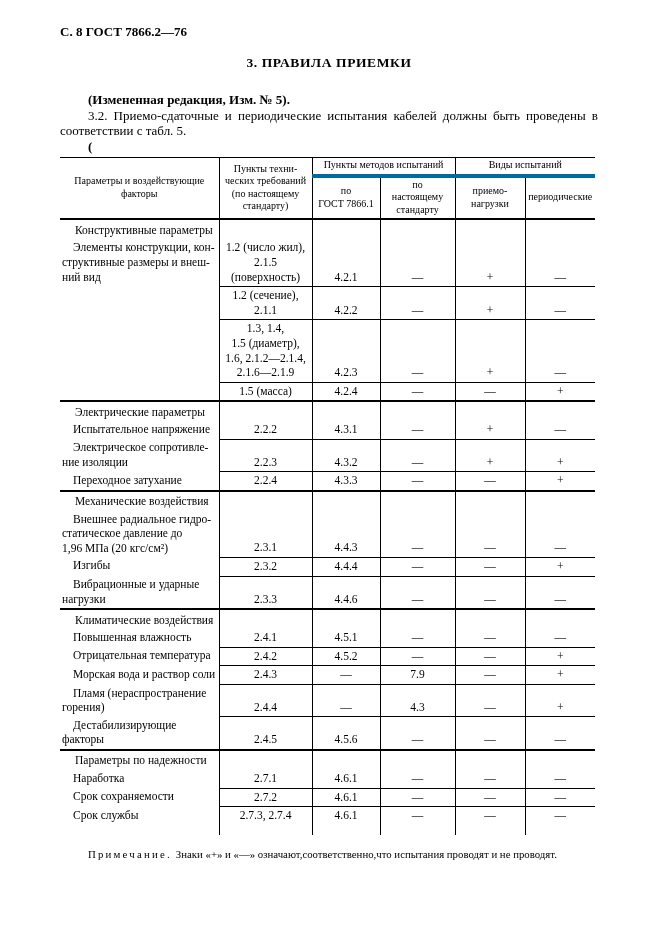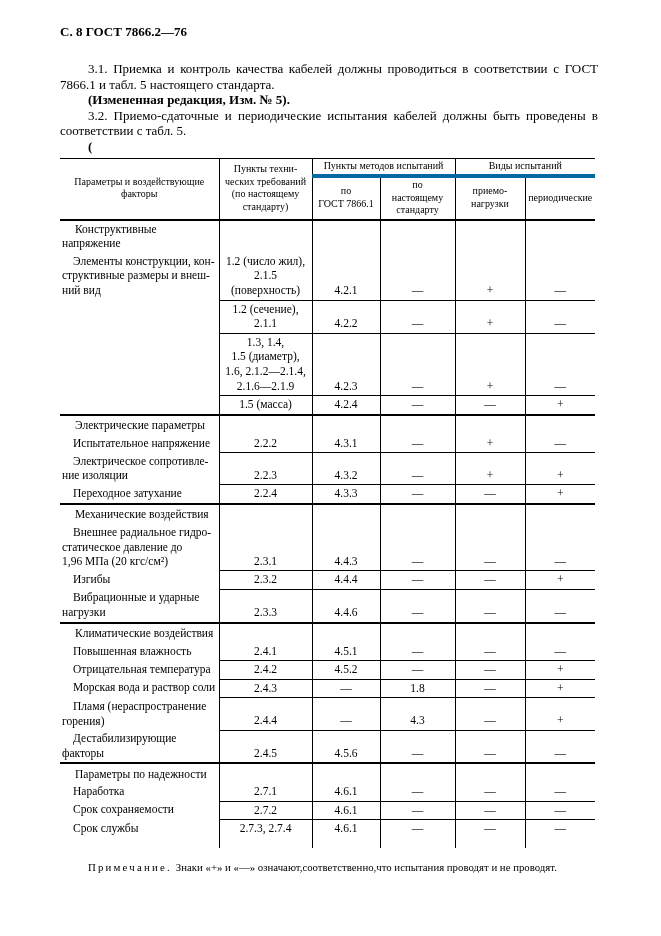--- a/index.html
+++ b/index.html
@@ -104,23 +104,23 @@
     line-height: 13px;
     text-indent: 28px;
   }
   .note-label { letter-spacing: 2.2px; margin-right: 4px; margin-top: 25px; }
 </style>
 </head>
 <body>
 
 <div class="page">
   <div class="doc-header">С. 8 ГОСТ 7866.2—76</div>
+  <div class="doc-title">3. ПРАВИЛА ПРИЕМКИ</div>
 
   <div class="paragraphs" id="paragraphs">
-      <div class="para">3.1. Приемка и контроль качества кабелей должны проводиться в соответствии с ГОСТ 7866.1 и табл. 5 настоящего стандарта.</div>
       <div class="para bold">(Измененная редакция, Изм. № 5).</div>
       <div class="para">3.2. Приемо-сдаточные и периодические испытания кабелей должны быть проведены в соответствии с табл. 5.</div>
       <div class="para bold">(</div>
     </div>
 
 
   <table class="gost">
     <colgroup>
       <col style="width:159px">
       <col style="width:93px">
@@ -145,21 +145,21 @@
         <th class="hb bl">по
 настоящему
 стандарту</th>
         <th class="hb bl">приемо-
 нагрузки</th>
         <th class="hb bl">периодические</th>
       </tr>
     </thead>
     <tbody id="table-body">
         <tr class="sec-row">
-          <td class="c1 sec">Конструктивные напряжение</td>
+          <td class="c1 sec">Конструктивные параметры</td>
           <td class="bl"></td>
           <td class="bl"></td>
           <td class="bl"></td>
           <td class="bl"></td>
           <td class="bl"></td>
         </tr>
         <tr class="r">
           <td class="c1 slb" rowspan="4">Элементы конструкции, кон-
 структивные размеры и внеш-
 ний вид</td>
@@ -283,21 +283,21 @@
           <td class="val bl">2.4.2</td>
           <td class="val bl">4.5.2</td>
           <td class="val bl">—</td>
           <td class="val bl">—</td>
           <td class="val bl">+</td>
         </tr>
         <tr class="r">
           <td class="c1">Морская вода и раствор соли</td>
           <td class="val bl">2.4.3</td>
           <td class="val bl">—</td>
-          <td class="val bl">1.8</td>
+          <td class="val bl">7.9</td>
           <td class="val bl">—</td>
           <td class="val bl">+</td>
         </tr>
         <tr class="r">
           <td class="c1">Пламя (нераспространение
 горения)</td>
           <td class="val bl">2.4.4</td>
           <td class="val bl">—</td>
           <td class="val bl">4.3</td>
           <td class="val bl">—</td>

